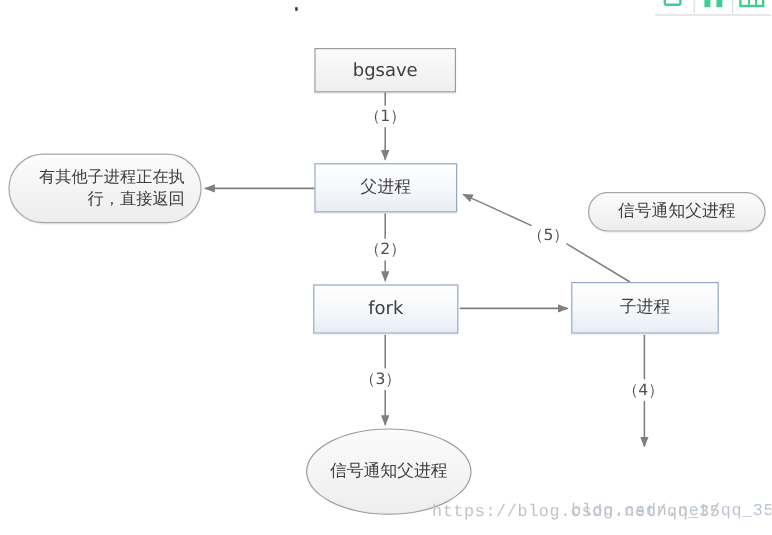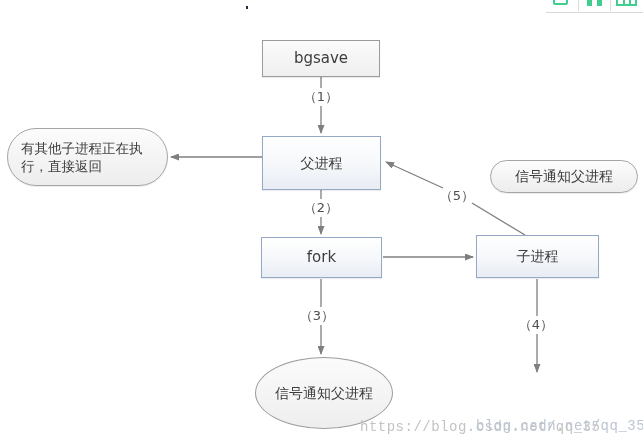--- a/index.html
+++ b/index.html
@@ -5,21 +5,21 @@
   html, body { margin:0; padding:0; background:#ffffff; }
   .canvas {
     position:relative; width:643px; height:446px; background:#ffffff;
     font-family:"DejaVu Sans","Liberation Sans",sans-serif; overflow:hidden;
   }
   svg.arrows { position:absolute; left:0; top:0; width:643px; height:446px; pointer-events:none; }
 
   .node {
     position:absolute; box-sizing:border-box;
     display:flex; align-items:center; justify-content:center;
-    text-align:left; color:#3d3d3d; font-size:14px; line-height:1.35;
+    text-align:right; color:#3d3d3d; font-size:14px; line-height:1.35;
   }
   .rect-blue {
     border:1.5px solid #95a9c7;
     background:linear-gradient(180deg,#ffffff 0%,#f5f7fa 55%,#e8edf4 100%);
     box-shadow:0 1px 1px rgba(0,0,0,0.07);
   }
   .rect-gray {
     border:1.5px solid #9c9c9c;
     background:linear-gradient(180deg,#fbfbfb 0%,#efefef 100%);
     box-shadow:0 1px 1px rgba(0,0,0,0.08);
@@ -115,21 +115,21 @@
     <line x1="383" y1="257" x2="473" y2="257" stroke="#7f7f7f" stroke-width="1.3" marker-end="url(#ah)"></line>
     <line x1="537" y1="279" x2="537" y2="372" stroke="#7f7f7f" stroke-width="1.3" marker-end="url(#ah)"></line>
     <line x1="443" y1="188" x2="386" y2="162" stroke="#7f7f7f" stroke-width="1.3" marker-end="url(#ah)"></line>
     <line x1="525" y1="235" x2="472" y2="203" stroke="#7f7f7f" stroke-width="1.3"></line>
   </svg>
 
   <div class="node rect-gray mono-label" style="left:262px;top:40px;width:118px;height:37px">
     <span>bgsave</span>
   </div>
 
-  <div class="node rect-blue" style="left:262px;top:136px;width:119px;height:54px">
+  <div class="node rect-blue" style="left:262px;top:136px;width:119px;height:41px">
     <span>父进程</span>
   </div>
 
   <div class="node rounded" style="left:7px;top:128px;width:161px;height:58px;padding:0 13px;font-size:13.5px">
     <span>有其他子进程正在执行，直接返回</span>
   </div>
 
   <div class="node rounded" style="left:490px;top:160px;width:148px;height:33px;border-radius:17px">
     <span>信号通知父进程</span>
   </div>

